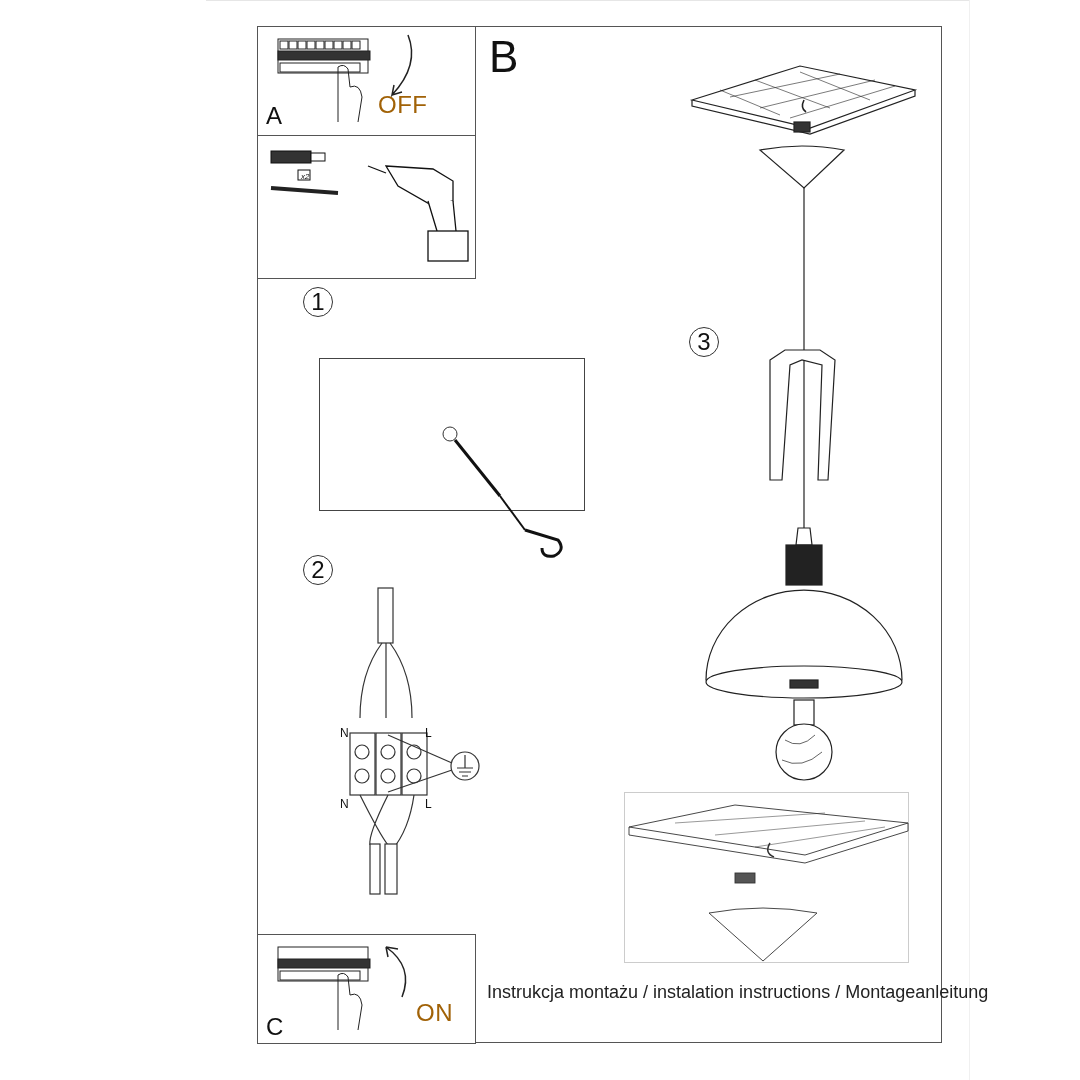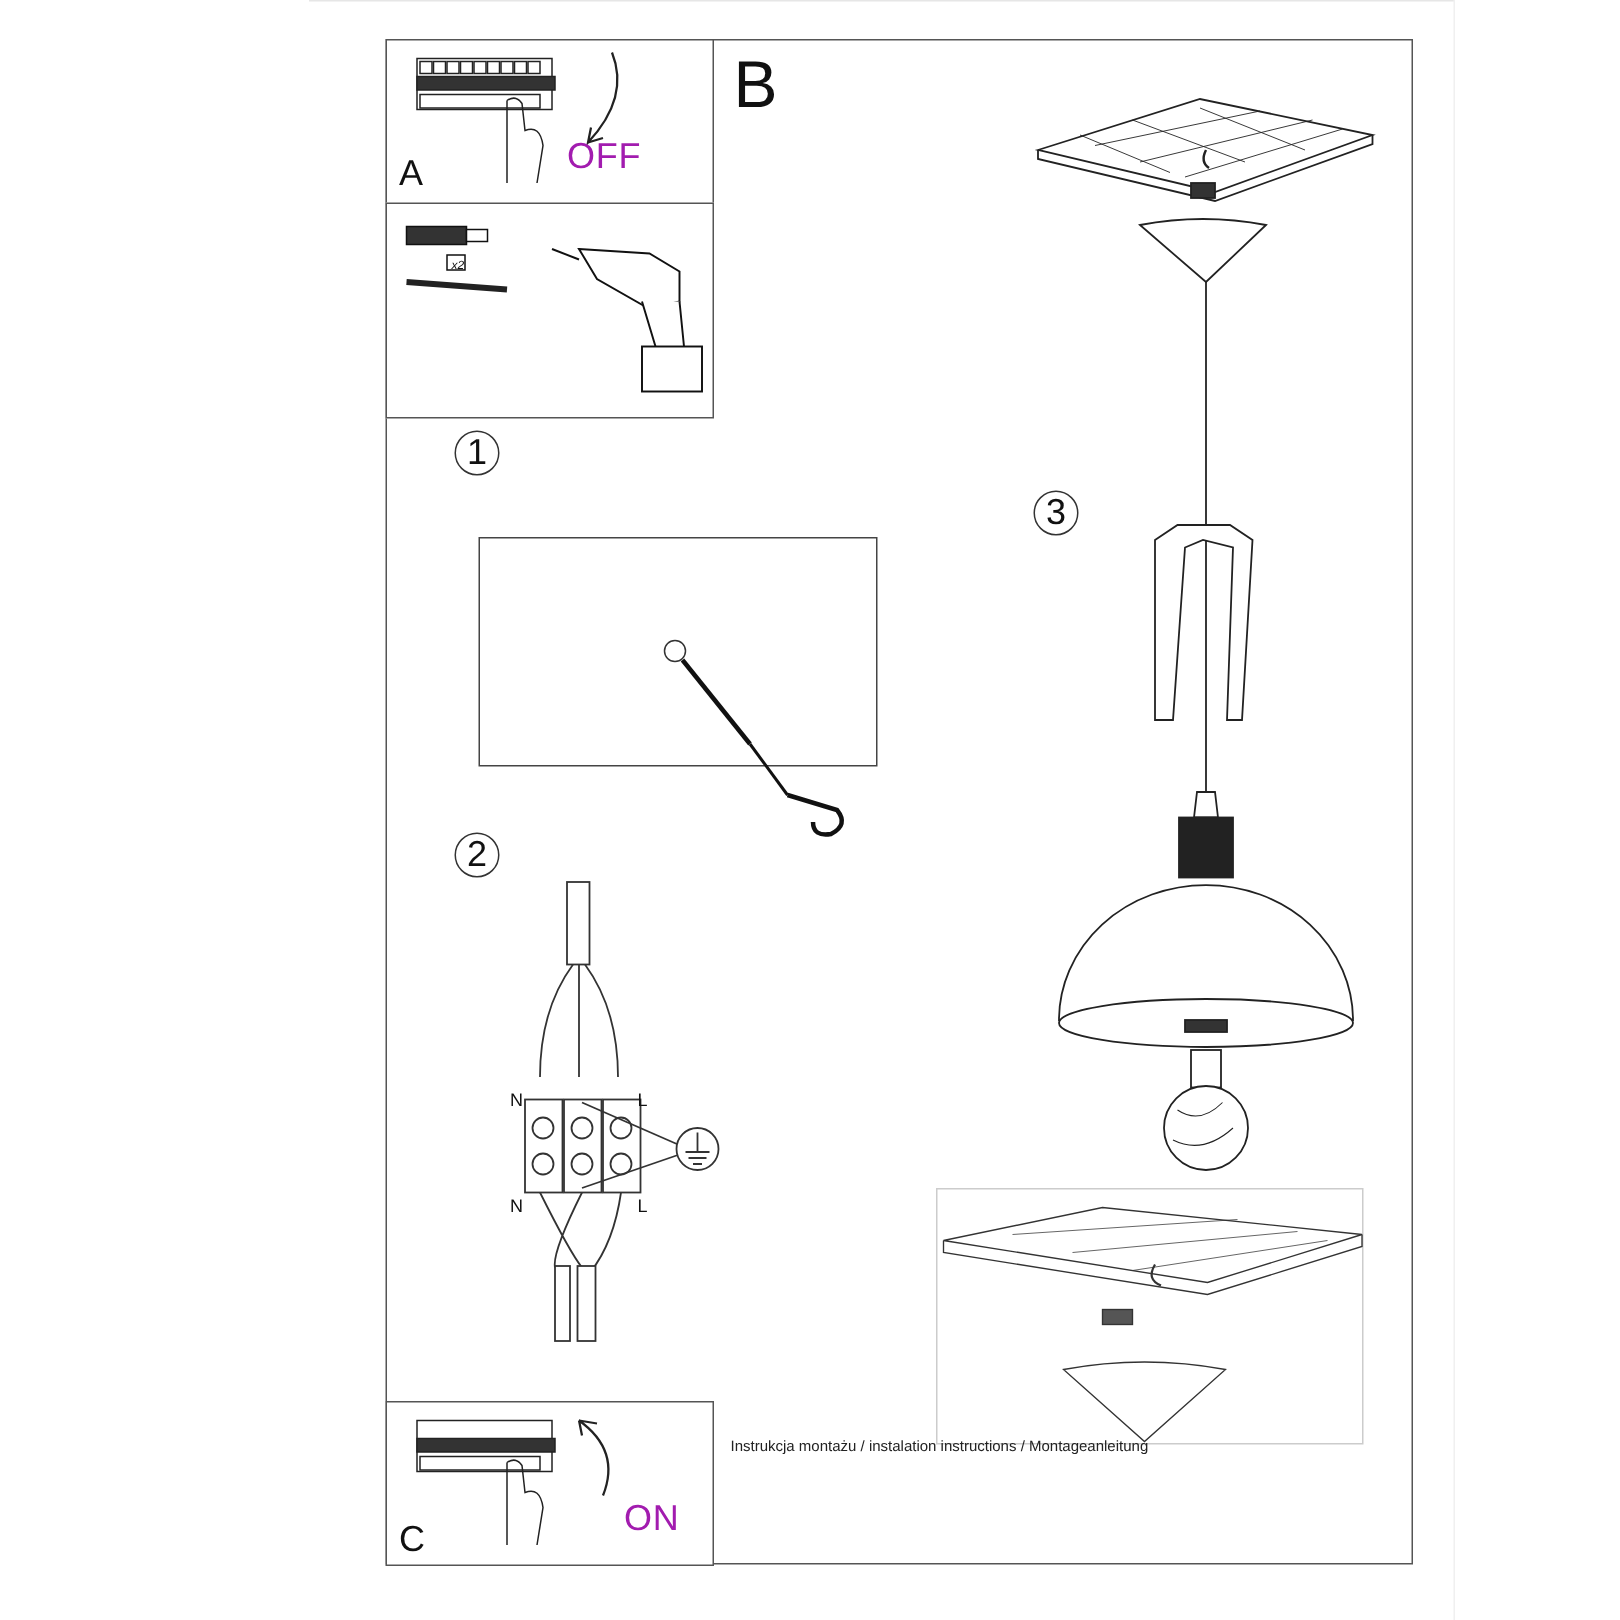--- a/index.html
+++ b/index.html
@@ -3,23 +3,23 @@
 <meta charset="utf-8">
 <style>
   html,body{margin:0;padding:0;background:#fff;}
   body{width:1080px;height:1080px;position:relative;overflow:hidden;font-family:"Liberation Sans",sans-serif;color:#111;}
   .page-edge-top{position:absolute;left:206px;top:0;width:764px;height:1px;background:#e6e6e6;}
   .page-edge-right{position:absolute;left:969px;top:0;width:1px;height:1080px;background:#f0f0f0;}
   .frame{position:absolute;left:257px;top:26px;width:685px;height:1017px;border:1.5px solid #555;box-sizing:border-box;}
   .box{position:absolute;border:1.5px solid #555;box-sizing:border-box;background:#fff;}
   .lbl{position:absolute;font-size:24px;color:#111;}
   .big{position:absolute;font-size:44px;color:#111;}
-  .state{position:absolute;font-size:24px;color:#a21caf;letter-spacing:0.5px;}
+  .state{position:absolute;font-size:24px;color:#a16207;letter-spacing:0.5px;}
   .num{position:absolute;width:30px;height:30px;border:1.3px solid #333;border-radius:50%;box-sizing:border-box;font-size:24px;line-height:28px;text-align:center;}
-  .caption{position:absolute;left:487px;top:956px;font-size:10px;line-height:17px;color:#222;}
+  .caption{position:absolute;left:487px;top:984px;font-size:18px;line-height:17px;color:#222;}
   svg{position:absolute;overflow:visible;}
 </style>
 </head>
 <body>
 
 <div class="page-edge-top"></div>
 <div class="page-edge-right"></div>
 
 <div class="frame"></div>
 

